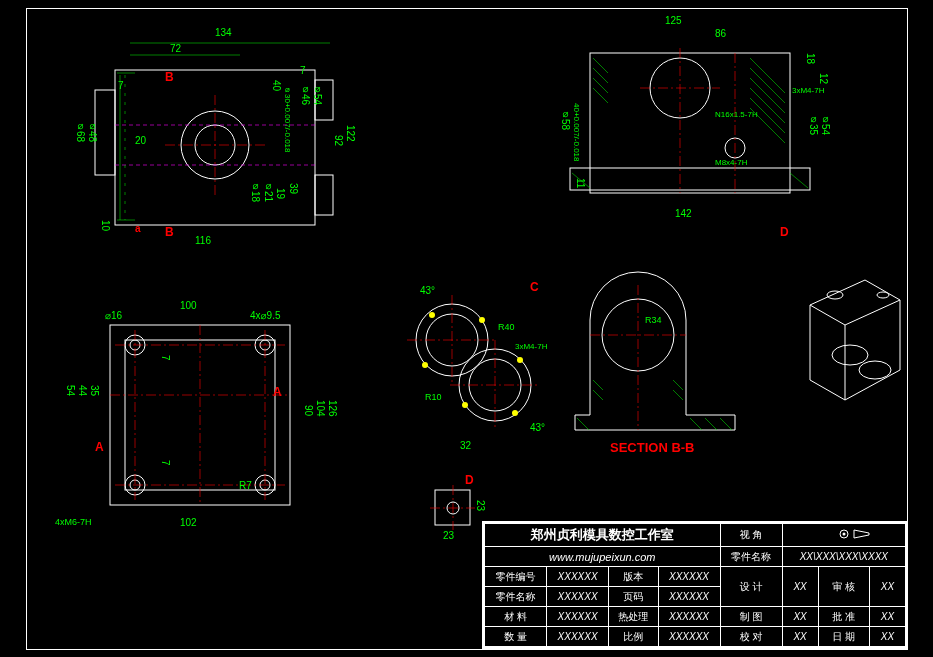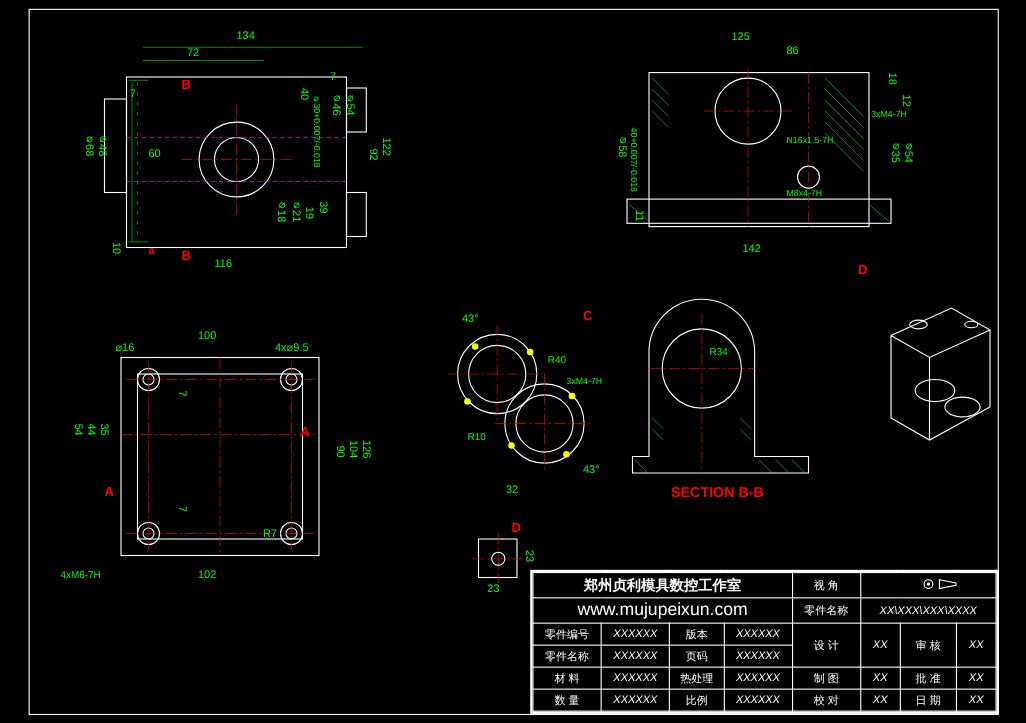--- a/index.html
+++ b/index.html
@@ -5,21 +5,21 @@
   body{margin:0;background:#000;font-family:"Microsoft YaHei",Arial,sans-serif;font-size:10px;color:#fff;width:933px;height:657px;position:relative;overflow:hidden}
   .frame{position:absolute;left:26px;top:8px;width:880px;height:640px;border:1px solid #fff}
   .view{position:absolute}
   .dim,.dim-r{position:absolute;color:#0f0;font-size:10px;white-space:nowrap}
   .dim-v{writing-mode:vertical-rl}
   .sec{position:absolute;color:#f00;font-size:12px;font-weight:bold}
   .title-block{position:absolute;right:25px;bottom:8px;width:422px;border:2px solid #fff;font-size:10px}
   .title-block table{border-collapse:collapse;width:100%}
   .title-block td{border:1px solid #fff;padding:2px 4px;text-align:center;color:#fff;height:15px}
   .hdr{font-size:13px;font-weight:bold}
-  .url{font-size:16px;}
+  .url{font-size:11px;font-style:italic}
   svg{position:absolute;overflow:visible}
   .hatch{stroke:#0f0;stroke-width:0.5}
   .solid{stroke:#fff;fill:none;stroke-width:1}
   .center{stroke:#f00;stroke-width:0.6;stroke-dasharray:10 3 2 3}
   .hidden{stroke:#f0f;stroke-width:0.6;stroke-dasharray:4 3}
   .dimln{stroke:#0f0;stroke-width:0.5}
   .tol{font-size:8px}
 </style>
 </head>
 <body>
@@ -42,21 +42,21 @@
     <line x1="42" y1="48" x2="60" y2="48"></line>
         <line x1="42" y1="195" x2="60" y2="195"></line>
     <line x1="45" y1="50" x2="45" y2="195"></line>
         <line x1="50" y1="50" x2="50" y2="195" stroke-dasharray="3 6"></line>
   </g>
   <line class="dimln" x1="55" y1="18" x2="255" y2="18"></line>
   <line class="dimln" x1="55" y1="30" x2="165" y2="30"></line>
 </svg>
 <div class="dim" style="left:140px;top:2px">134</div>
 <div class="dim" style="left:95px;top:18px">72</div>
-<div class="dim" style="left:60px;top:110px">60</div>
+<div class="dim" style="left:60px;top:110px">20</div>
 <div class="dim dim-v" style="left:0px;top:95px">⌀68</div>
 <div class="dim dim-v" style="left:12px;top:95px">⌀48</div>
 <div class="dim dim-v" style="left:270px;top:100px">122</div>
 <div class="dim dim-v" style="left:258px;top:110px">92</div>
 <div class="dim dim-v" style="left:196px;top:55px">40</div>
 <div class="dim dim-v" style="left:225px;top:58px">⌀46</div>
 <div class="dim dim-v" style="left:237px;top:58px">⌀54</div>
 <div class="dim dim-v tol" style="left:208px;top:60px">⌀30+0.007/-0.018</div>
 <div class="dim dim-v" style="left:175px;top:155px">⌀18</div>
 <div class="dim dim-v" style="left:188px;top:155px">⌀21</div>
@@ -64,21 +64,21 @@
 <div class="dim dim-v" style="left:200px;top:163px">19</div>
 <div class="dim" style="left:120px;top:210px">116</div>
 <div class="dim dim-v" style="left:25px;top:195px">10</div>
 <div class="dim" style="left:43px;top:55px">7</div>
 <div class="dim" style="left:225px;top:40px">7</div>
 <div class="sec" style="left:90px;top:45px">B</div>
 <div class="sec" style="left:90px;top:200px">B</div>
 <div class="sec" style="left:60px;top:198px;font-size:10px">a</div>
 </div>
 
-<div class="view" style="left:560px;top:26px;width:280px;height:230px">
+<div class="view" style="left:560px;top:13px;width:280px;height:230px">
 <svg width="280" height="230">
   <rect class="solid" x="30" y="40" width="200" height="140"></rect>
   <rect class="solid" x="10" y="155" width="240" height="22"></rect>
   <circle class="solid" cx="120" cy="75" r="30"></circle>
   <circle class="solid" cx="175" cy="135" r="10"></circle>
   <line class="center" x1="120" y1="35" x2="120" y2="180"></line>
   <line class="center" x1="80" y1="75" x2="160" y2="75"></line>
   <line class="center" x1="175" y1="40" x2="175" y2="180"></line>
   <g class="hatch">
     <line x1="33" y1="45" x2="48" y2="60"></line>

